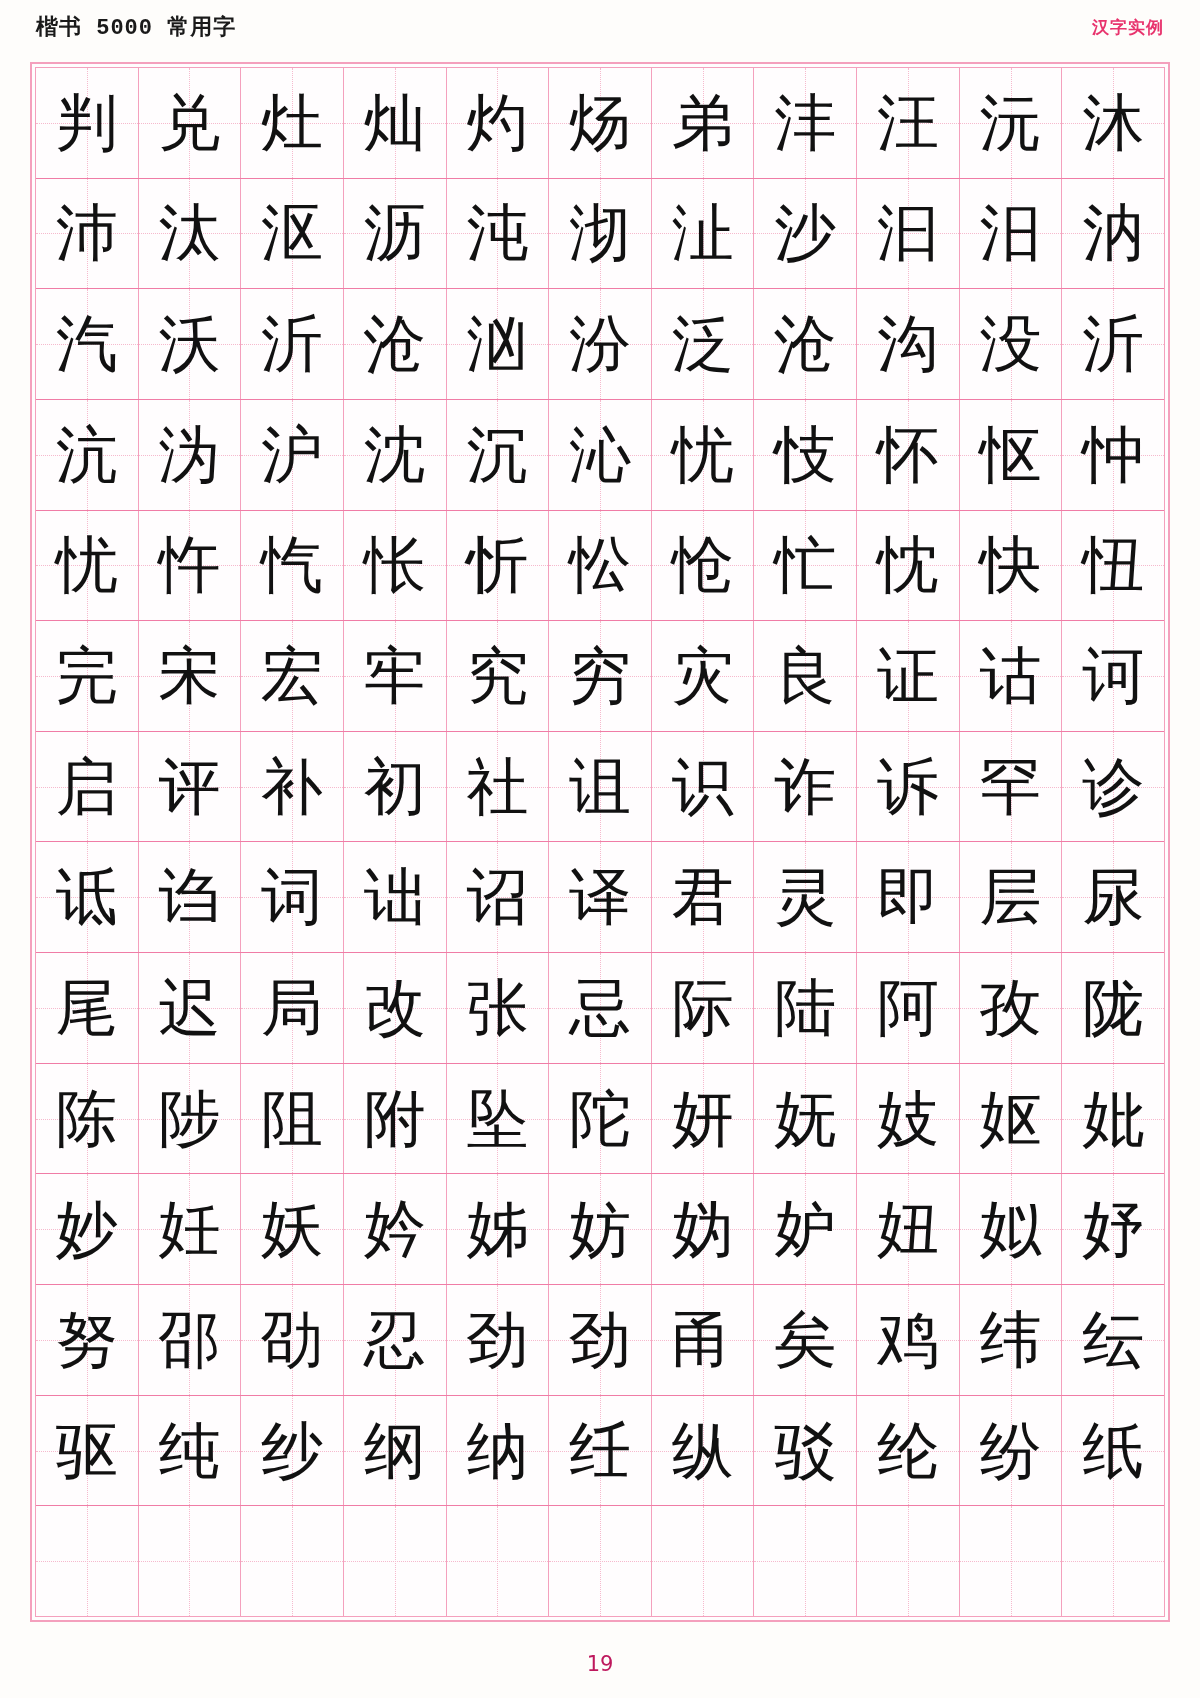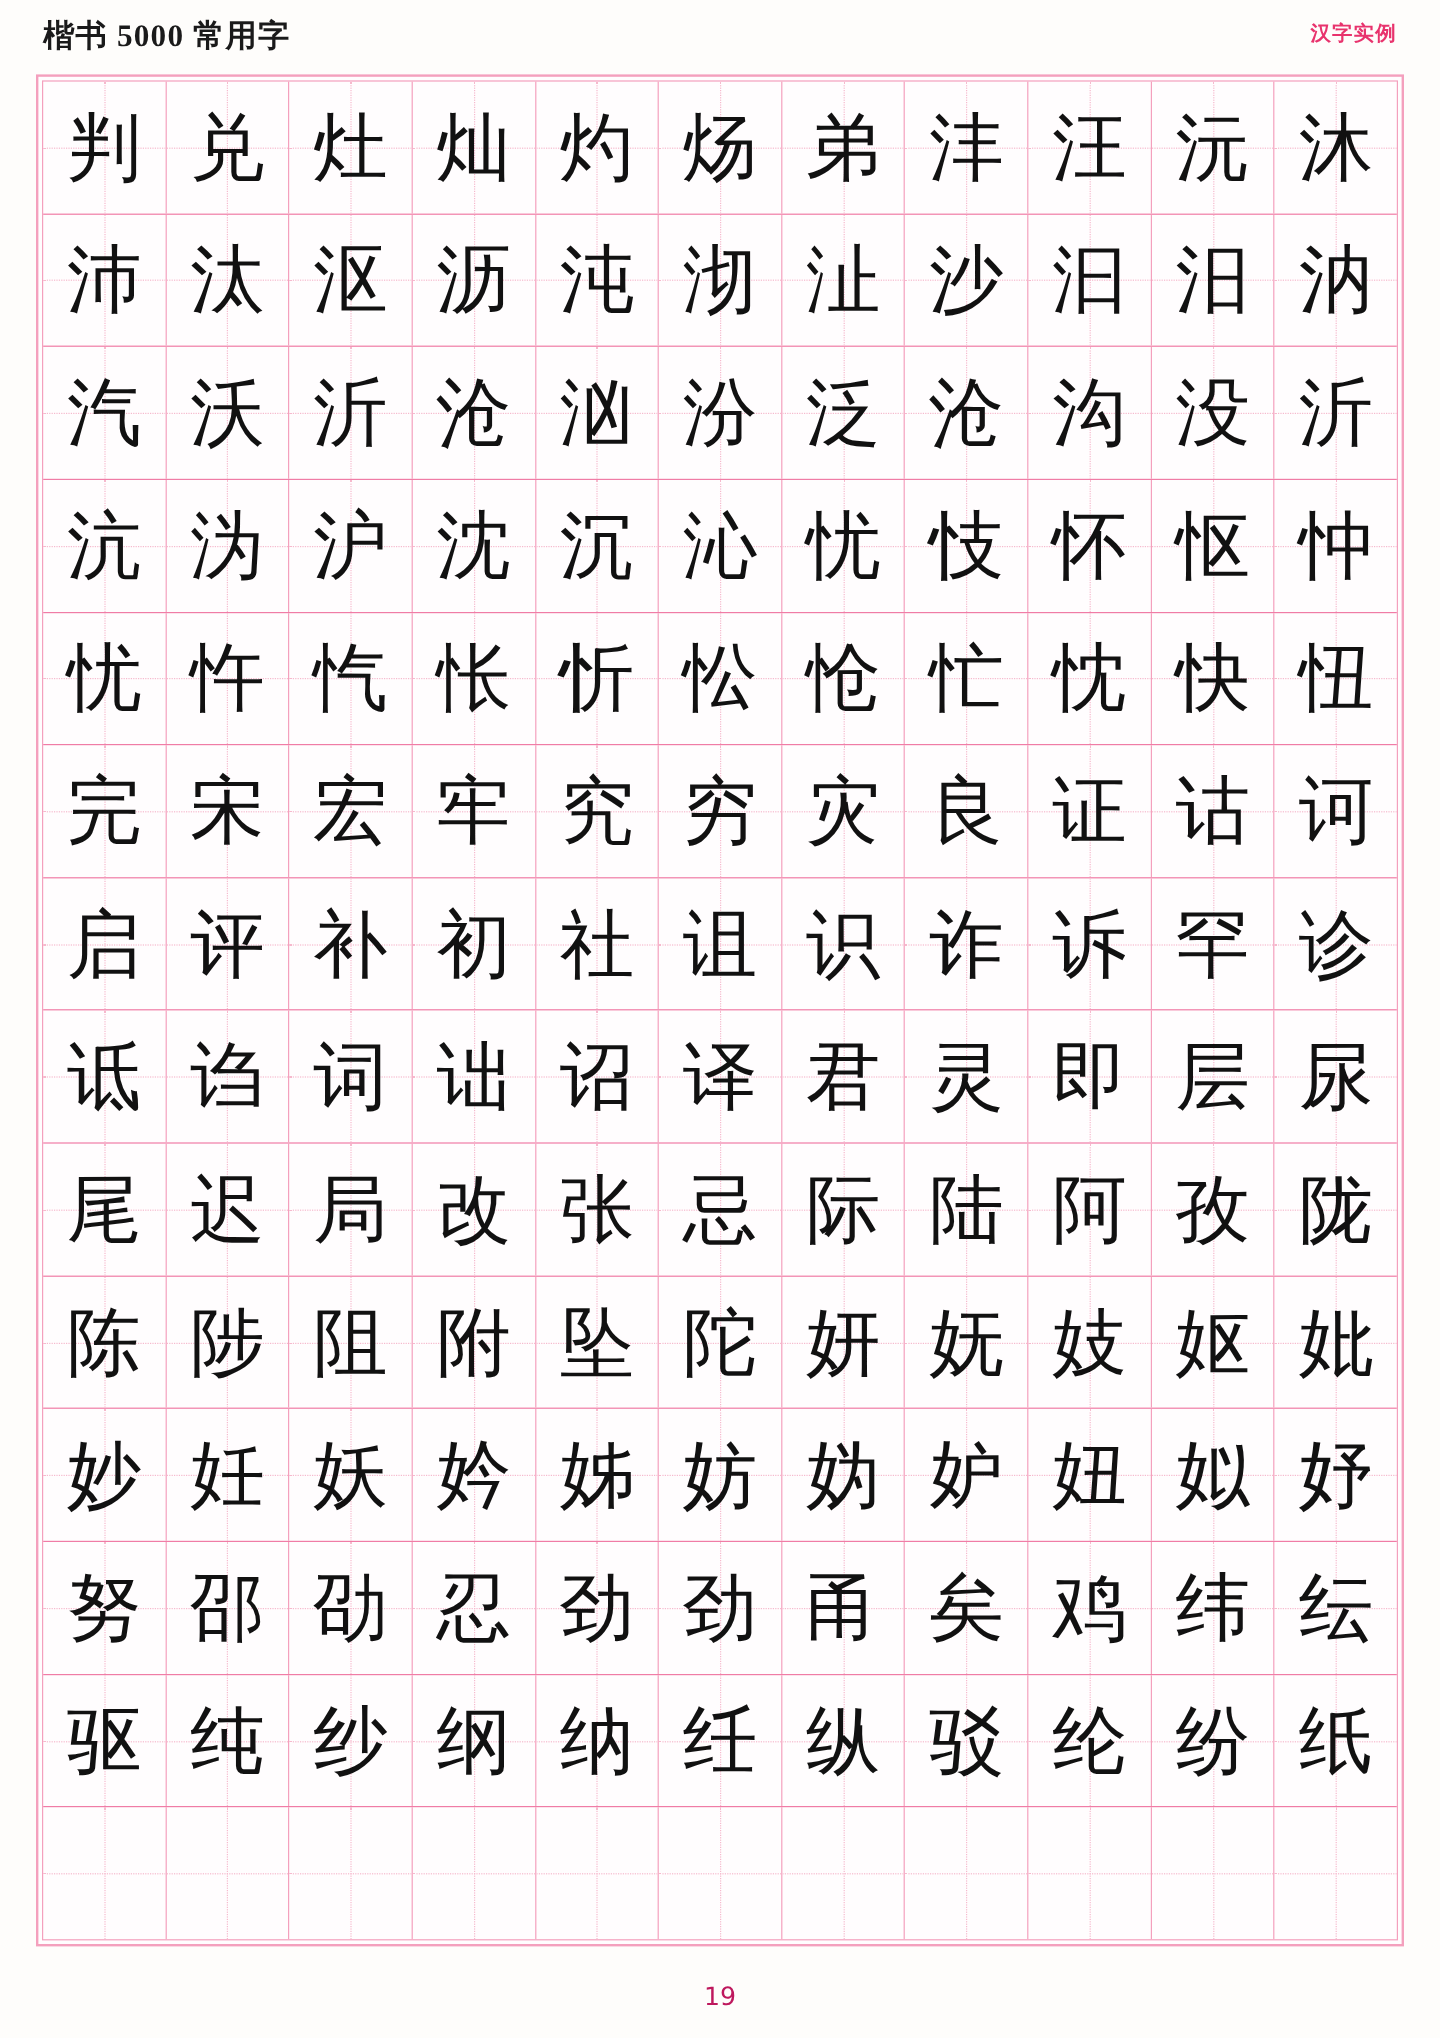--- a/index.html
+++ b/index.html
@@ -24,23 +24,23 @@
     position: absolute;
     top: 12px;
     left: 36px;
     right: 36px;
     height: 34px;
   }
   .header-left {
     position: absolute;
     left: 0;
     top: 0;
-    font-family: Liberation Serif, serif;
+    font-family: Liberation Mono, monospace;
     font-weight: bold;
-    font-size: 26px;
+    font-size: 22px;
     color: #1a1a1a;
     letter-spacing: 1px;
     white-space: nowrap;
   }
   .header-right {
     position: absolute;
     right: 0;
     top: 4px;
     font-family: "DejaVu Sans", sans-serif;
     font-weight: bold;

